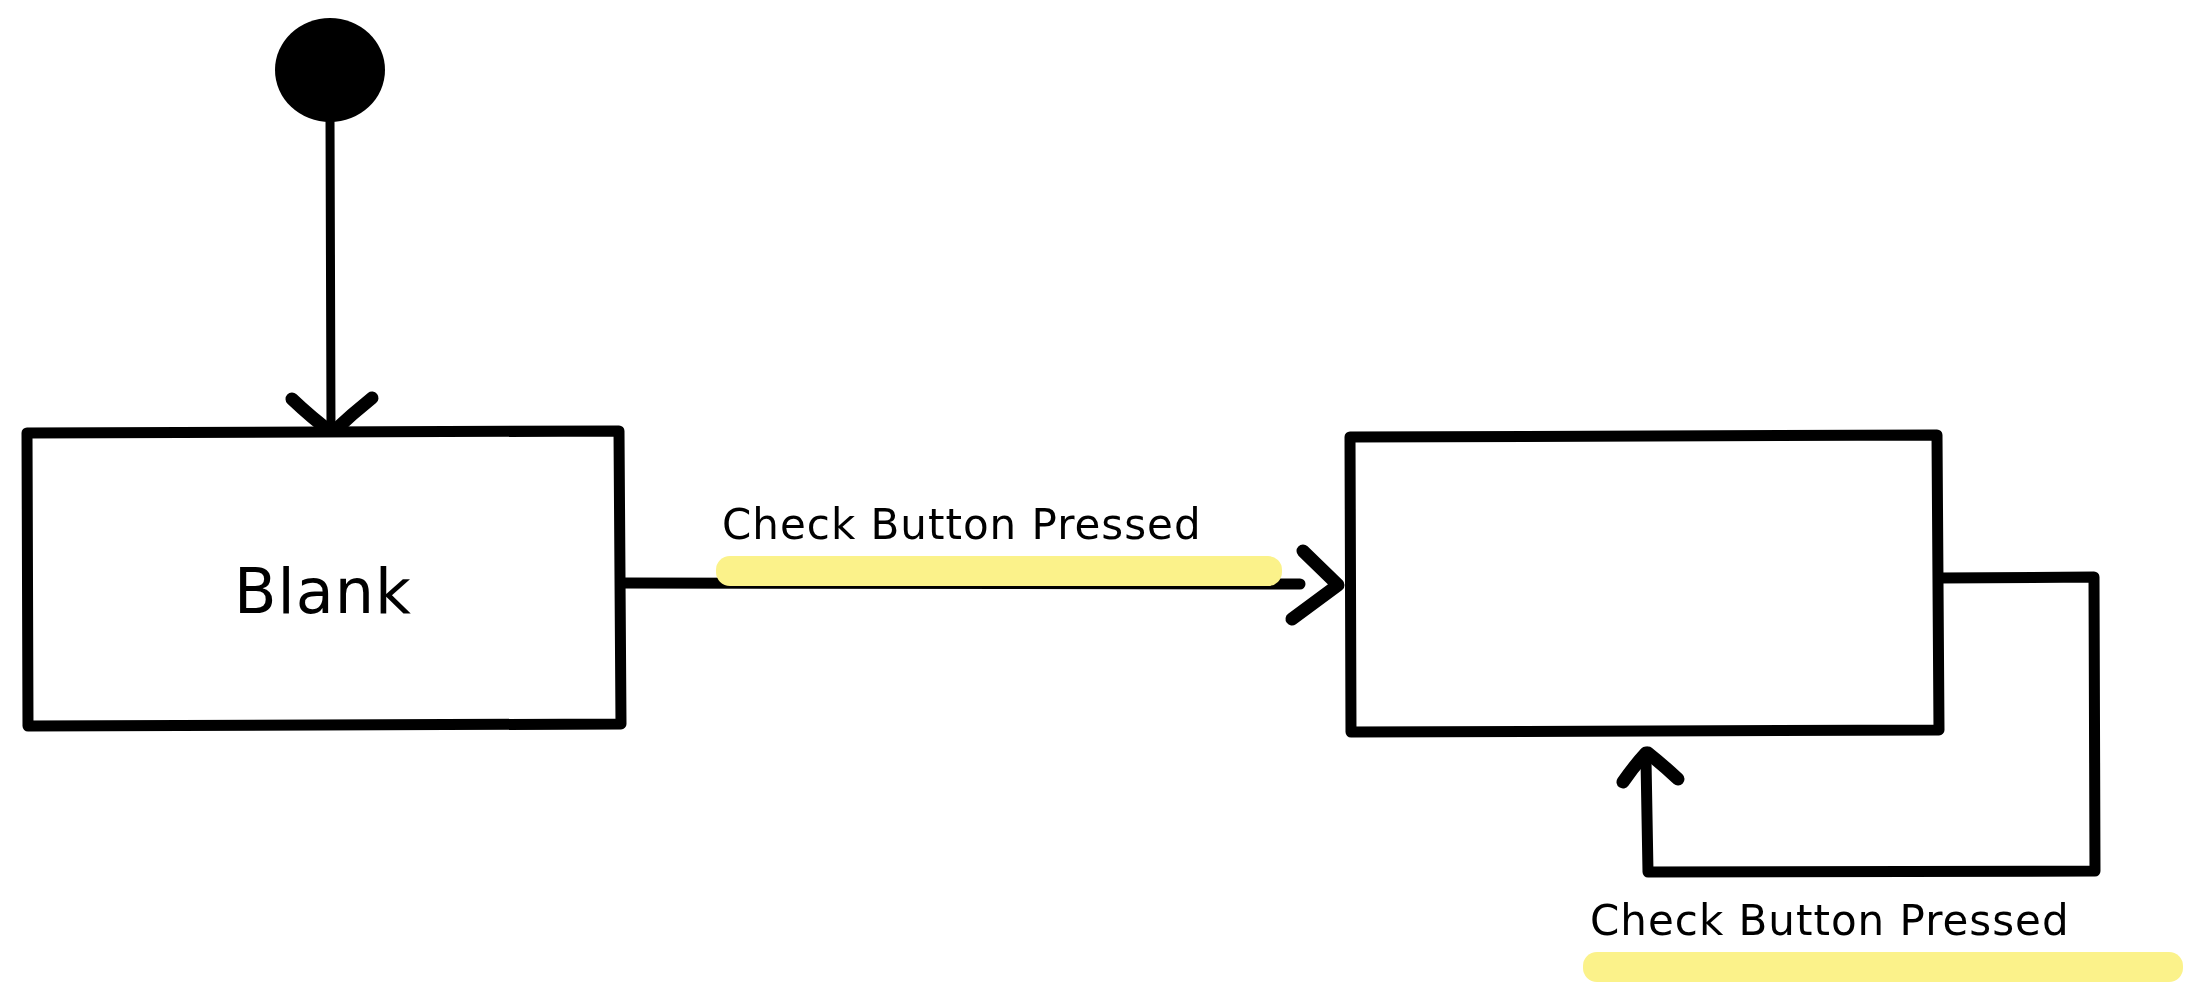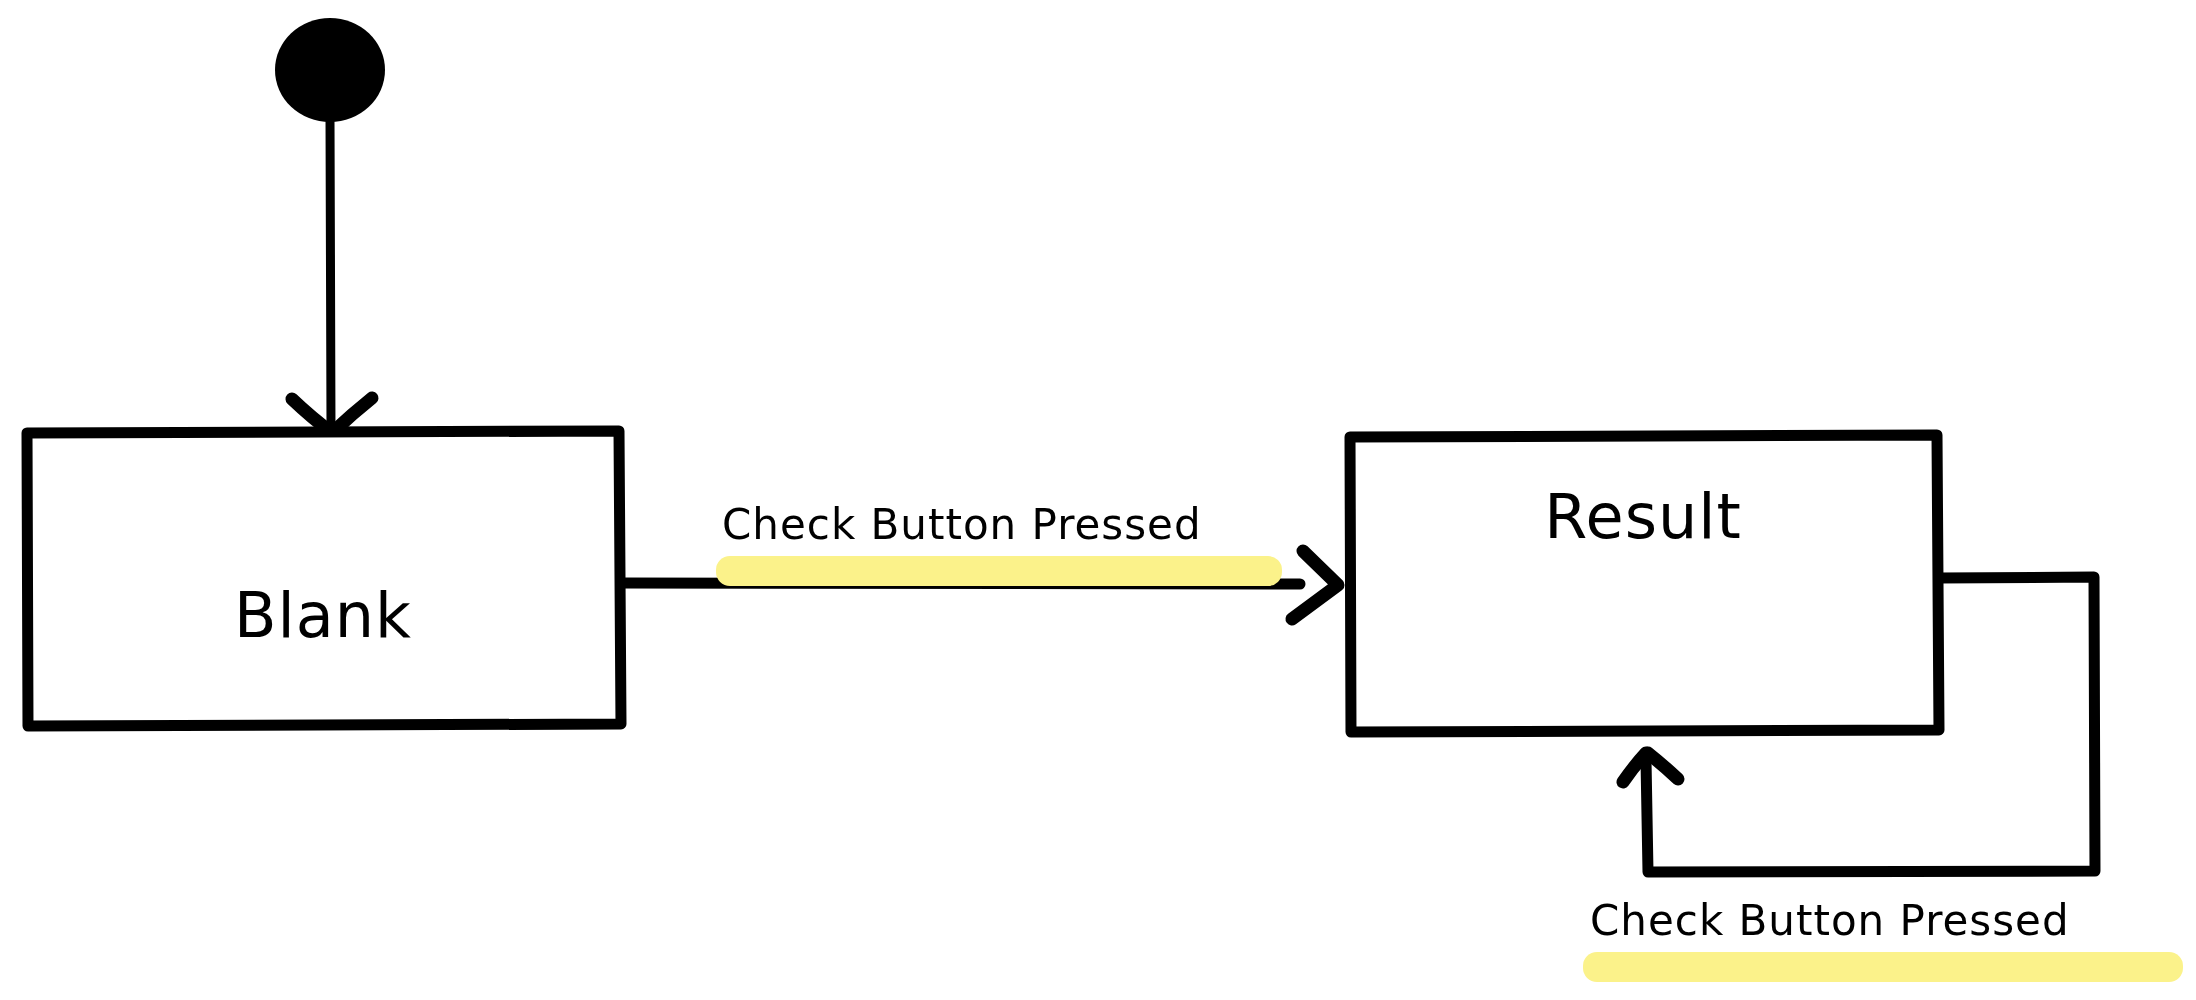--- a/index.html
+++ b/index.html
@@ -77,25 +77,24 @@
     <path d="M 1939 578 L 2094 577 L 2095 871 L 1648 872 L 1646 760" fill="none" stroke="#000000" stroke-width="11" stroke-linecap="round" stroke-linejoin="round"></path>
 
     <path d="M 1623 782 Q 1634 766 1646 753" fill="none" stroke="#000000" stroke-width="13" stroke-linecap="round"></path>
     <path d="M 1678 779 Q 1663 765 1648 753" fill="none" stroke="#000000" stroke-width="13" stroke-linecap="round"></path>
   </svg>
 
   <div class="hl" style="left:716px; top:556px; width:566px; height:30px;"></div>
 
   <div class="hl" style="left:1583px; top:952px; width:600px; height:30px;"></div>
 
-  <div class="hand-text state-label txt-above" style="left:26px; top:555px; width:594px;margin-top:24px;">
+  <div class="hand-text state-label txt-above" style="left:26px; top:555px; width:594px;">
     <div>Blank</div>
   </div>
 
   <div class="hand-text state-label txt-above" style="left:1348px; top:480px; width:590px;">
-    <div>Result</div>
   </div>
 
   <div class="hand-text transition-label txt-above" style="left:722px; top:500px;">Check Button Pressed</div>
 
   <div class="hand-text transition-label txt-above" style="left:1590px; top:896px;">Check Button Pressed</div>
 
 </div>
 
 </body></html>

